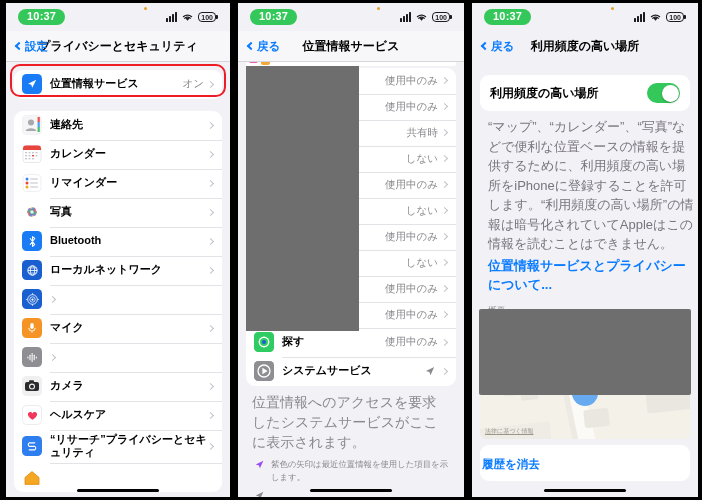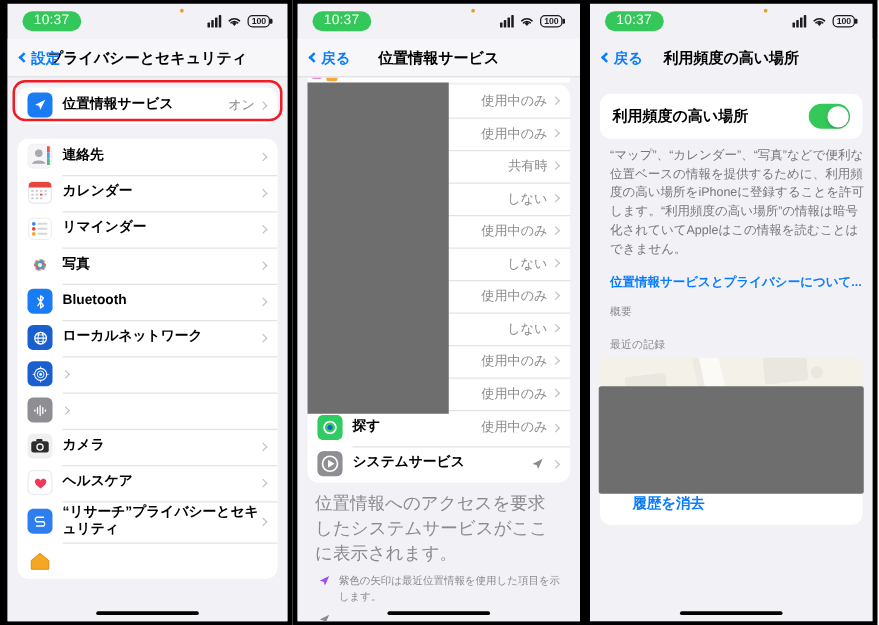--- a/index.html
+++ b/index.html
@@ -36,21 +36,21 @@
     height: 28px;
     display: flex;
     align-items: center;
     justify-content: space-between;
     padding: 0 14px 0 12px;
   }
   .time-pill {
     background: #34c759;
     color: #ffffff;
     font-size: 11px;
-    font-weight: normal;
+    font-weight: bold;
     border-radius: 9px;
     padding: 2px 9px 3px 9px;
     letter-spacing: 0.2px;
     line-height: 1;
   }
   .dot-cam {
     position: absolute;
     left: 50%; top: 4px;
     width: 3px; height: 3px;
     border-radius: 50%;
@@ -253,26 +253,26 @@
   }
   .switch .knob {
     position: absolute;
     right: 1.5px; top: 1.5px;
     width: 17px; height: 17px;
     border-radius: 50%;
     background: #fff;
     box-shadow: 0 1px 2px rgba(0,0,0,.28);
   }
   .desc {
-    font-size: 10px;
+    font-size: 13px;
     line-height: 1.5;
     color: #77767c;
     padding: 6px 2px 0 16px;
   }
-  .desc .lnk { color: #0a7cff; font-weight: bold; display: block; margin-top: 12px; }
+  .desc .lnk { color: #0a7cff; font-weight: bold; display: block; margin-top: 2px; }
   .count-card {
     background: #fff;
     border-radius: 9px;
     margin: 0 8px;
     padding: 6px 10px 8px 10px;
   }
   .count-title { font-size: 13px; font-weight: bold; color: #000; }
   .count-sub { font-size: 9px; color: #8a8a8e; margin-top: 2px; }
   .map {
     position: relative;
@@ -294,21 +294,21 @@
     left: 50%; top: 50%;
     transform: translate(-50%,-50%);
     width: 26px; height: 26px;
     border-radius: 50%;
     background: #68aaf0;
   }
   .clear-card {
     background: #fff;
     border-radius: 9px;
     margin: 0 8px;
-    padding: 9px 26px;
+    padding: 9px 2px;
   }
   .clear-link { font-size: 11.5px; color: #0a7cff; font-weight: bold; }
 </style>
 </head>
 <body>
 
 <div class="stage">
 
   <div class="phone p1">
     <div class="screen">
@@ -464,20 +464,31 @@
               <svg viewBox="0 0 20 20" width="15" height="15">
                 <circle cx="10" cy="10" r="6.4" stroke="#fff" stroke-width="1.1" fill="none"></circle>
                 <circle cx="10" cy="10" r="3.6" stroke="#fff" stroke-width="1" fill="none"></circle>
                 <circle cx="10" cy="10" r="1.5" fill="#fff"></circle>
                 <path d="M10 3.6 L10 1.5 M10 16.4 L10 18.5 M3.6 10 L1.5 10 M16.4 10 L18.5 10" stroke="#fff" stroke-width="1"></path>
               </svg>
             </span>
             <span class="chev-r"></span>
           </div>
 
+          <div class="row">
+            <span class="app-icon" style="background:#f59425;">
+              <svg viewBox="0 0 20 20" width="14" height="14">
+                <rect x="7.6" y="3" width="4.8" height="8.4" rx="2.4" fill="#fff"></rect>
+                <path d="M5.4 9.8 a4.6 4.6 0 0 0 9.2 0" stroke="#fff" stroke-width="1.3" fill="none"></path>
+                <line x1="10" y1="14.4" x2="10" y2="16.8" stroke="#fff" stroke-width="1.3"></line>
+              </svg>
+            </span>
+            <span class="row-label">マイク</span>
+            <span class="chev-r"></span>
+          </div>
 
           <div class="row">
             <span class="app-icon" style="background:#8e8e93;">
               <svg viewBox="0 0 20 20" width="15" height="15">
                 <g fill="#fff">
                   <rect x="3.2" y="8.6" width="1.4" height="2.8" rx="0.7"></rect>
                   <rect x="6" y="6.2" width="1.4" height="7.6" rx="0.7"></rect>
                   <rect x="8.8" y="4" width="1.4" height="12" rx="0.7"></rect>
                   <rect x="11.6" y="6.2" width="1.4" height="7.6" rx="0.7"></rect>
                   <rect x="14.4" y="8.6" width="1.4" height="2.8" rx="0.7"></rect>

